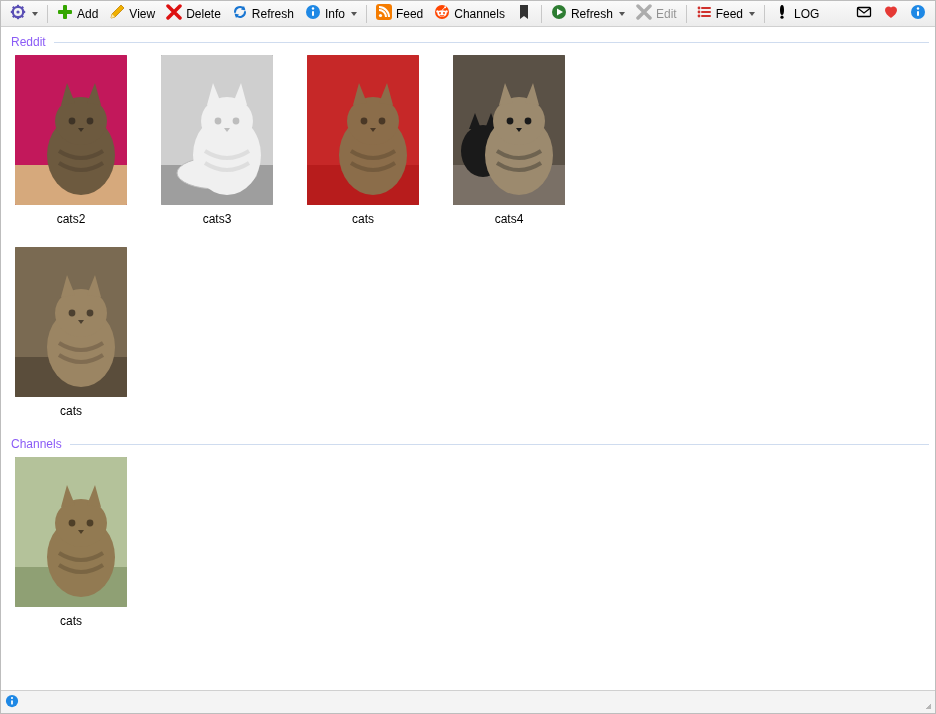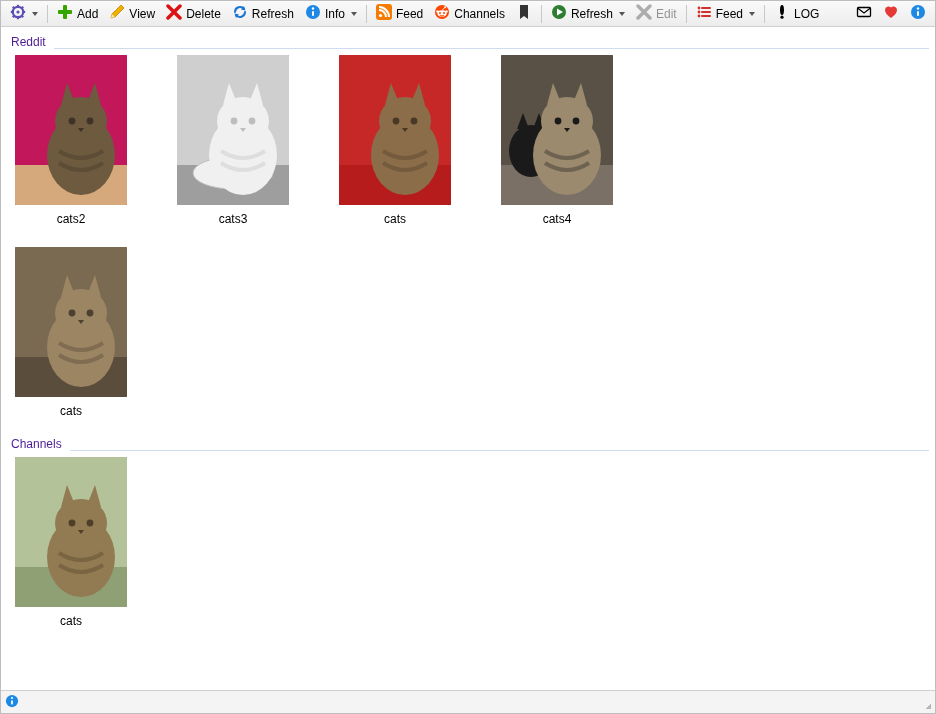--- a/index.html
+++ b/index.html
@@ -57,35 +57,35 @@
   
   .viewport {
     flex: 1;
     overflow-y: auto;
     background: #fff;
     padding: 6px 6px 10px 6px;
     border-bottom: 1px solid #d0d0d0;
   }
   .group { margin-bottom: 16px; }
   .group-header {
-    display: flex; align-items: flex-end;
-    color: #4c1d95;
+    display: flex; align-items: center;
+    color: #8b5cf6;
     font-size: 12px;
     padding: 2px 0 2px 4px;
   }
   .group-header .line {
     flex: 1; height: 1px;
     background: #cfdcef;
     margin-left: 8px;
   }
   .items {
     display: flex;
     flex-wrap: wrap;
     padding: 4px 0 0 8px;
-    gap: 50px;
+    gap: 34px;
   }
   .item {
     display: flex; flex-direction: column; align-items: center;
     cursor: pointer;
   }
   .thumb {
     width: 112px; height: 150px;
     background: #777;
     border-radius: 1px;
     overflow: hidden;

